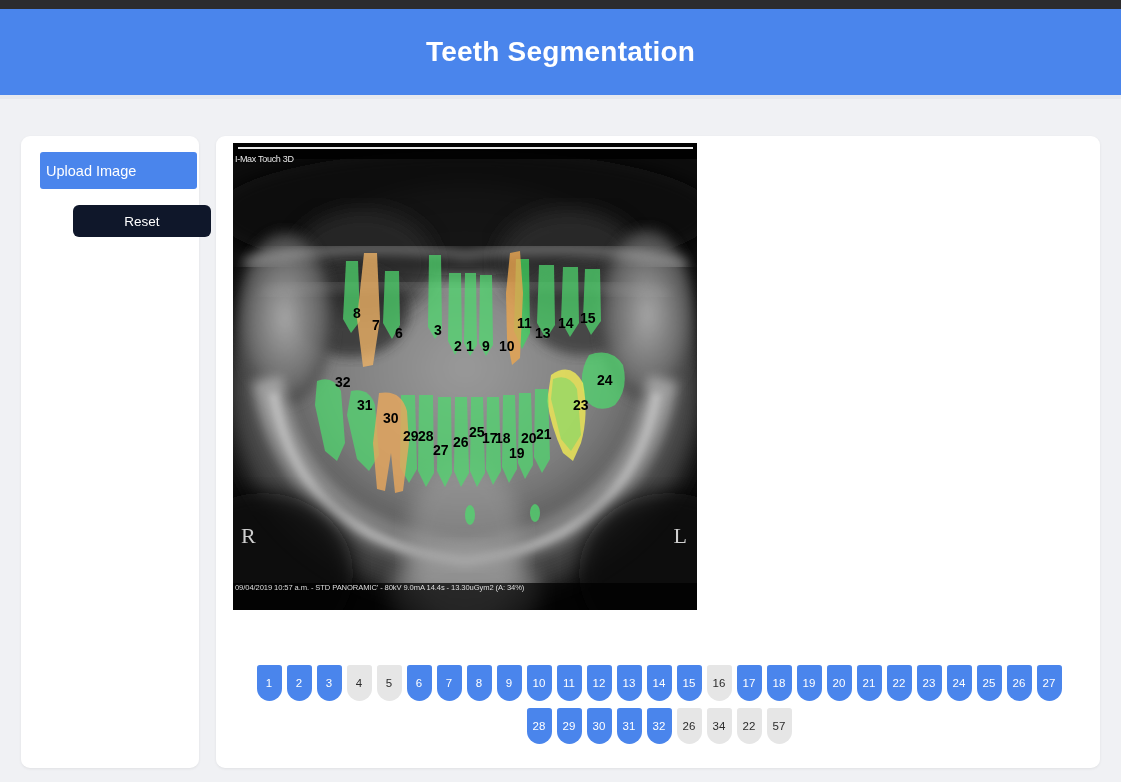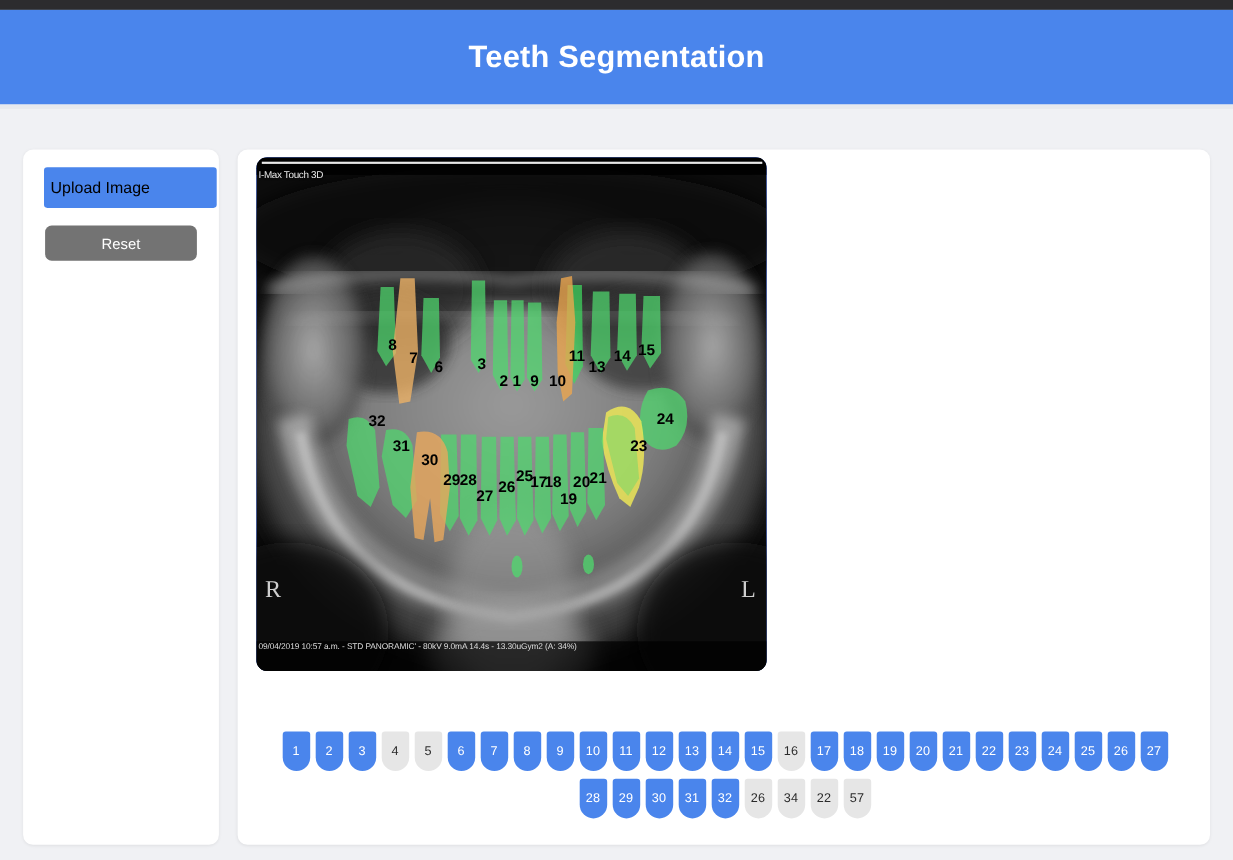--- a/index.html
+++ b/index.html
@@ -46,58 +46,58 @@
     background: #ffffff;
     border-radius: 9px;
     box-shadow: 0 1px 3px rgba(0,0,0,.07);
     padding: 16px 20px;
   }
   .btn-upload {
     display: block;
     width: 157px; height: 37px;
     margin-left: -1px;
     background: #4a85ec;
-    color: #000000;
+    color: #ffffff;
     border: none;
     border-radius: 3px;
     font-size: 14.5px;
     text-align: left;
     cursor: pointer;
     font-family: inherit;
   }
   .btn-reset {
     display: block;
     width: 138px; height: 32px;
     margin-top: 16px;
-    background: #737373;
+    background: #0f172a;
     color: #fff;
     border: none;
     border-radius: 6px;
     font-size: 13.5px;
     text-align: center;
     cursor: pointer;
     font-family: inherit;
+    margin-left: 32px;
   }
 
   
   .main {
     position: absolute; left: 216px; top: 136px;
     width: 884px; height: 632px;
     background: #ffffff;
     border-radius: 9px;
     box-shadow: 0 1px 3px rgba(0,0,0,.07);
   }
 
   
   .xray-wrap {
     position: absolute; left: 17px; top: 7px;
     width: 464px; height: 467px;
-    background: #1d4ed8;
+    background: #a21caf;
     overflow: hidden;
-    border-radius: 10px;
   }
   .xray-topline {
     position: absolute; left: 5px; top: 4px;
     width: 455px; height: 2px;
     background: #e8e8e8;
   }
   .xray-brand {
     position: absolute; left: 2px; top: 11px;
     color: #e8e8e8;
     font-size: 9px;

